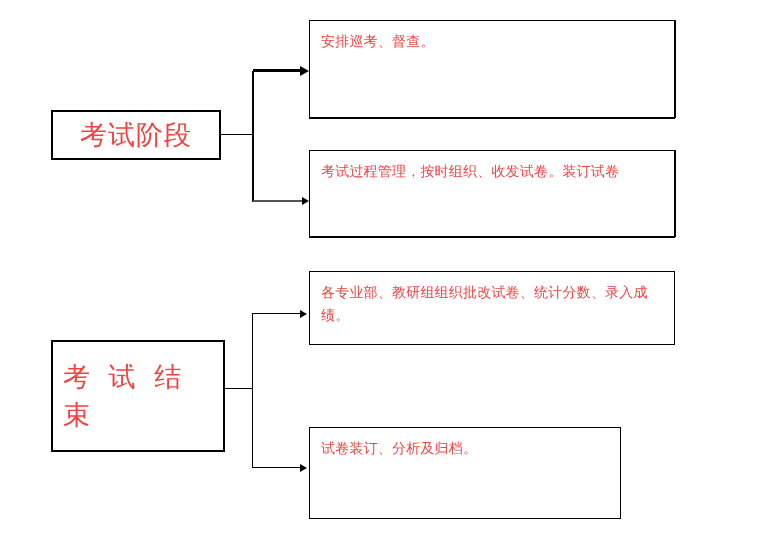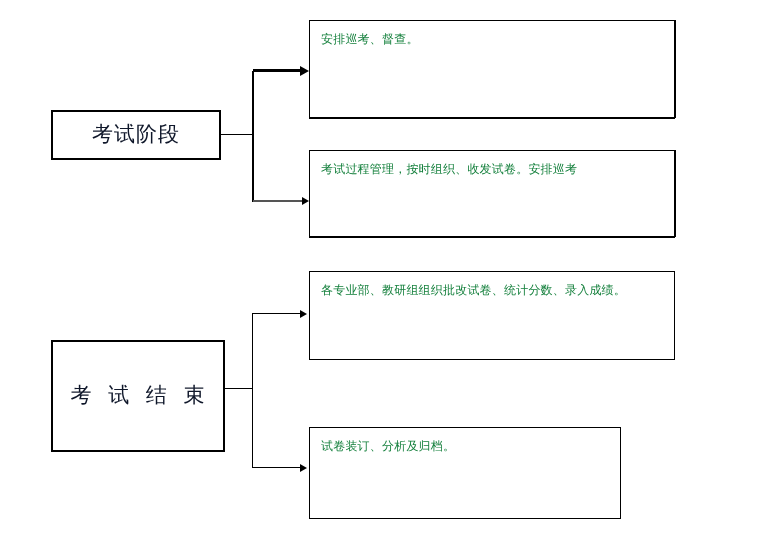--- a/index.html
+++ b/index.html
@@ -27,46 +27,46 @@
   
   .phase-box {
     border: 2px solid #000000;
     display: flex;
     align-items: center;
     justify-content: center;
     text-align: center;
   }
   .phase-label {
     font-family: "DejaVu Serif", "Liberation Serif", serif;
-    font-size: 21px;
+    font-size: 27px;
     line-height: 1.42;
-    color: #0f172a;
+    color: #ef4444;
     letter-spacing: 1px;
     white-space: pre-line;
     padding: 0 6px;
   }
   .phase-label.spaced {
     letter-spacing: 5px;
-    text-align: center;
+    text-align: left;
     padding-left: 10px;
   }
   
   .detail-box {
     border: 1px solid #000000;
     padding: 9px 11px 6px 11px;
   }
   .detail-box.heavy {
     border: 1px solid #000000;
     box-shadow: 0 1px 0 0 #000, 1px 0 0 0 #000;
   }
   .detail-text {
     font-family: "DejaVu Sans", "Liberation Sans", sans-serif;
-    font-size: 12px;
+    font-size: 14px;
     line-height: 1.62;
-    color: #15803d;
+    color: #ef4444;
     letter-spacing: 0.2px;
   }
   
   .conn {
     position: absolute;
     background: #000000;
   }
   .conn.h { height: 1px; }
   .conn.v { width: 1px; }
   .conn.thick-h { height: 3px; }
@@ -103,38 +103,38 @@
   <div class="arrowhead" style="left:300px; top:66px;"></div>
 
   <div class="conn gray-h" style="left:253px; top:200px; width:52px;"></div>
   <div class="arrowhead small" style="left:302px; top:197px;"></div>
 
   <div class="box detail-box heavy" style="left:309px; top:20px; width:366px; height:98px;">
     <div class="detail-text">安排巡考、督查。</div>
   </div>
 
   <div class="box detail-box heavy" style="left:309px; top:150px; width:366px; height:87px;">
-    <div class="detail-text">考试过程管理，按时组织、收发试卷。安排巡考</div>
+    <div class="detail-text">考试过程管理，按时组织、收发试卷。装订试卷</div>
   </div>
 
   <div class="box phase-box" style="left:51px; top:340px; width:174px; height:112px;">
     <span class="phase-label spaced"><span>考 试 结 束</span><br></span>
   </div>
 
   <div class="conn h" style="left:225px; top:388px; width:28px;"></div>
 
   <div class="conn v" style="left:252px; top:313px; height:155px;"></div>
 
   <div class="conn h" style="left:253px; top:313px; width:50px;"></div>
   <div class="arrowhead small" style="left:300px; top:310px;"></div>
 
   <div class="conn h" style="left:253px; top:467px; width:50px;"></div>
   <div class="arrowhead small" style="left:300px; top:464px;"></div>
 
-  <div class="box detail-box" style="left:309px; top:271px; width:366px; height:89px;">
+  <div class="box detail-box" style="left:309px; top:271px; width:366px; height:74px;">
     <div class="detail-text">各专业部、教研组组织批改试卷、统计分数、录入成绩。</div>
   </div>
 
   <div class="box detail-box" style="left:309px; top:427px; width:312px; height:92px;">
     <div class="detail-text">试卷装订、分析及归档。</div>
   </div>
 
 </div>
 
 </body></html>

